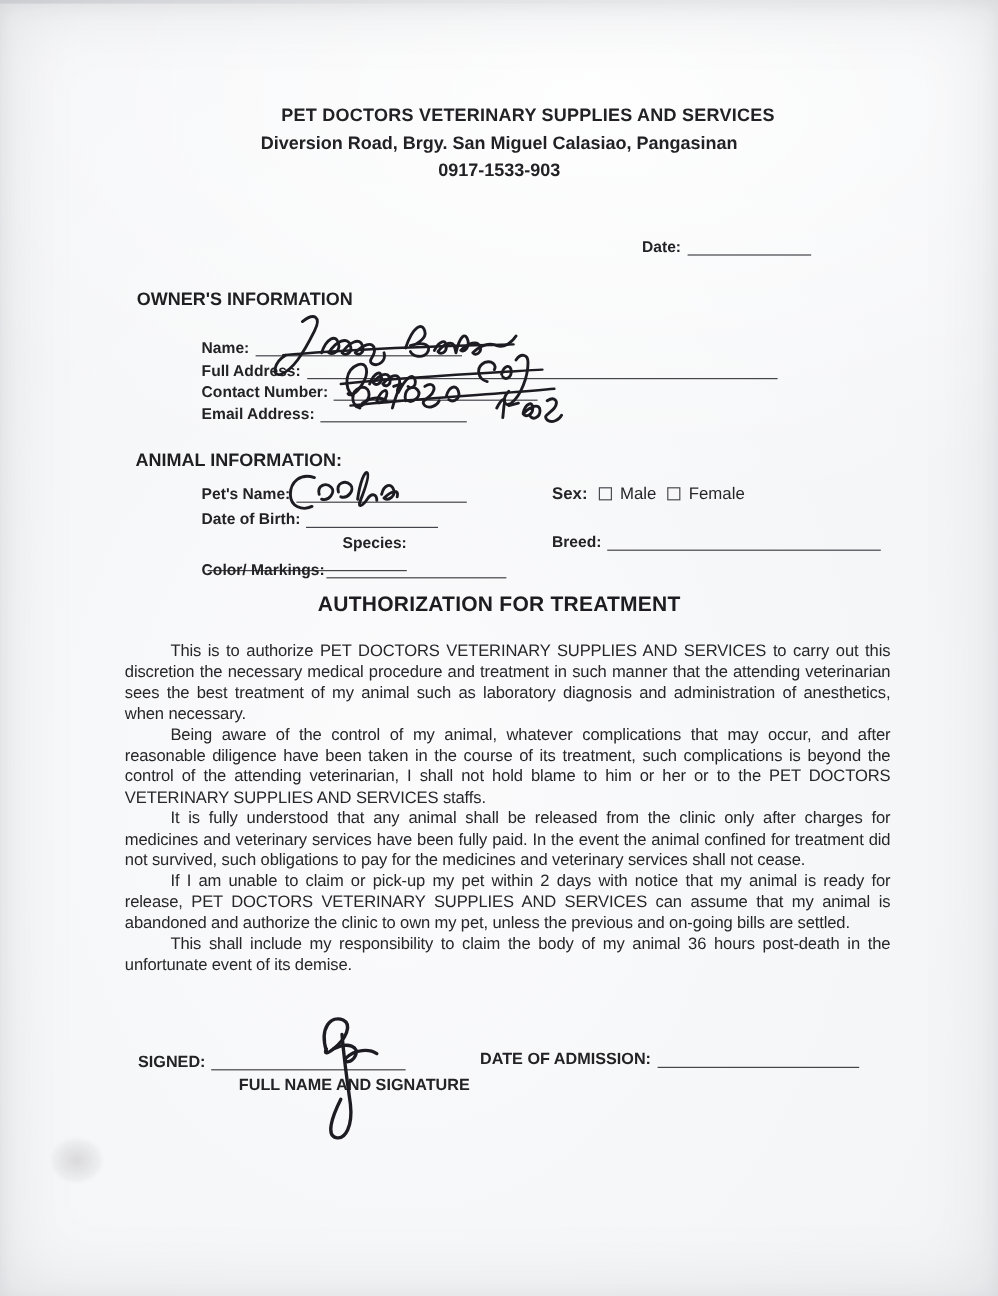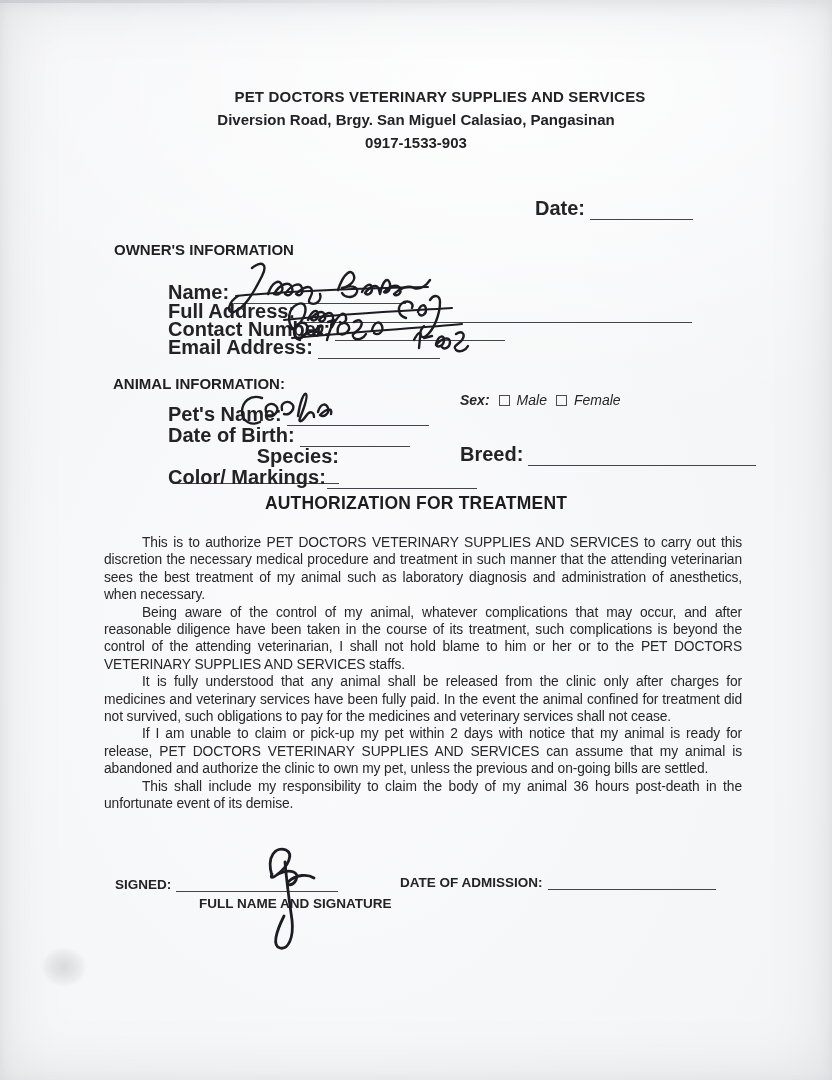--- a/index.html
+++ b/index.html
@@ -15,21 +15,21 @@
       radial-gradient(ellipse 900px 500px at 60% 8%, rgba(255,255,255,.9), rgba(255,255,255,0) 70%),
       radial-gradient(ellipse 700px 900px at 40% 60%, #fbfbfc, #f3f4f6 85%),
       #f5f6f8;
     box-shadow: inset 0 0 60px rgba(120,125,135,.18), inset 0 4px 14px rgba(120,125,135,.12);
     color:#26262a;
   }
   .hdr{position:absolute;left:0;right:0;text-align:center;font-weight:bold;color:#222226;}
   .hdr-1{top:88px;font-size:15px;letter-spacing:.2px;padding-left:48px;}
   .hdr-2{top:111px;font-size:15px;}
   .hdr-3{top:134px;font-size:15px;}
-  .frow{position:absolute;display:flex;align-items:flex-end;font-size:20px;color:#232327;}
+  .frow{position:absolute;display:flex;align-items:flex-end;font-size:13px;color:#232327;}
   .lbl{font-weight:bold;white-space:nowrap;}
   .uline{display:inline-block;height:15px;border-bottom:1.4px solid #44444a;margin-left:5px;}
   .sec-h{position:absolute;font-size:15px;font-weight:bold;color:#1f1f23;}
   .sex{position:absolute;font-size:14px;display:flex;align-items:center;gap:5px;}
   .cb{display:inline-block;width:9px;height:9px;border:1.2px solid #4a4a50;margin:0 2px 0 4px;background:transparent;}
   .title{position:absolute;left:0;right:0;top:493px;text-align:center;font-size:17.5px;font-weight:bold;color:#1d1d21;letter-spacing:.2px;}
   .bodytxt{
     position:absolute;left:104px;top:534px;width:638px;
     font-size:13.8px;line-height:17.4px;letter-spacing:-0.1px;
     text-align:justify;color:#27272b;
@@ -77,21 +77,21 @@
     <span class="lbl">Email Address:</span>
     <span class="uline" style="width:122px;"></span>
   </div>
 
   <div class="sec-h" style="left:113px;top:375px;">ANIMAL INFORMATION:</div>
 
   <div class="frow" style="left:168px;top:403px;">
     <span class="lbl">Pet's Name:</span>
     <span class="uline" style="width:142px;"></span>
   </div>
-  <div class="sex" style="left:460px;top:392px;font-style:italic;">
+  <div class="sex" style="left:460px;top:403px;">
     <span class="lbl">Sex:</span>
     <span class="cb"></span>
     <span>Male</span>
     <span class="cb"></span>
     <span>Female</span>
   </div>
   <div class="frow" style="left:168px;top:424px;">
     <span class="lbl">Date of Birth:</span>
     <span class="uline" style="width:110px;"></span>
   </div>

